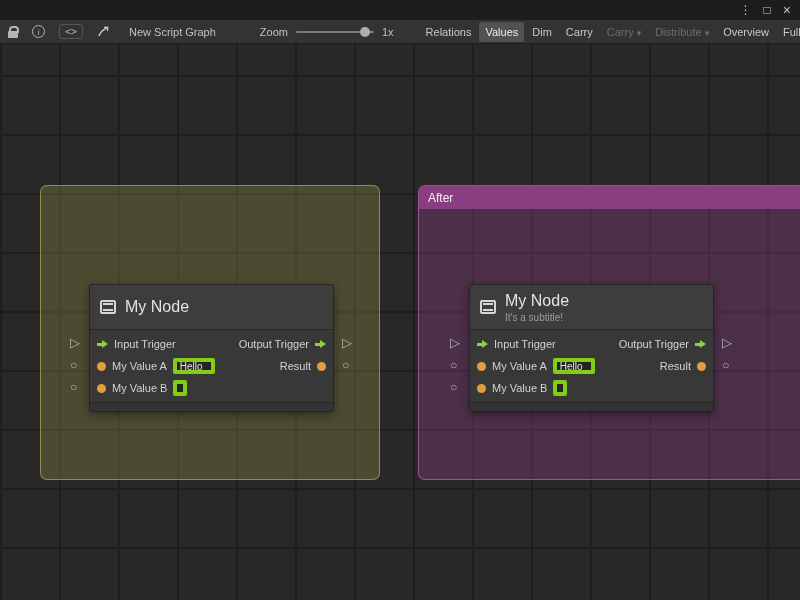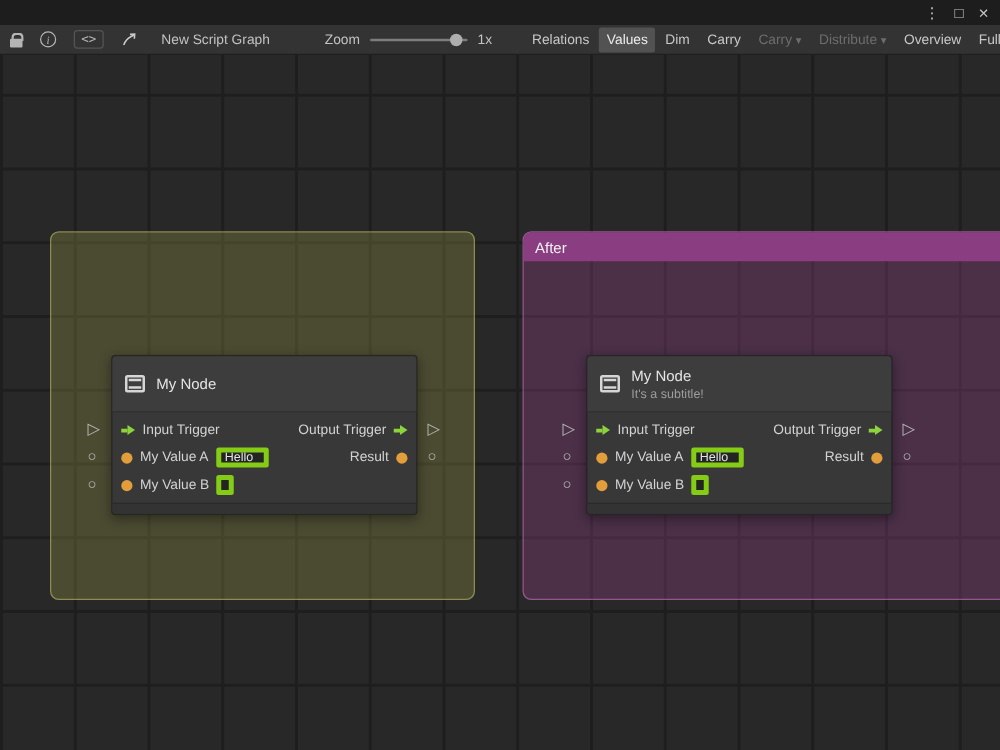--- a/index.html
+++ b/index.html
@@ -102,21 +102,21 @@
   .after  .node { left:50px; top:98px; }
   .node-header {
     min-height:45px; display:flex; align-items:center; gap:9px;
     padding:4px 10px; background:#3d3d3d; border-bottom:1px solid #2a2a2a;
     border-radius:3px 3px 0 0;
   }
   .node-icon { width:16px; height:14px; border:2px solid #d6d6d6; border-radius:2px; position:relative; flex:none; }
   .node-icon::before { content:""; position:absolute; left:1px; right:1px; top:1px; height:2px; background:#d6d6d6; }
   .node-icon::after  { content:""; position:absolute; left:1px; right:1px; bottom:1px; height:2px; background:#d6d6d6; }
   .node-titles { display:flex; flex-direction:column; justify-content:center; }
-  .node-title { font-size:12px; color:#e4e4e4; }
+  .node-title { font-size:16px; color:#e4e4e4; }
   .node-subtitle { font-size:10px; color:#9d9d9d; margin-top:2px; }
   .node-rows { padding:3px 0 0 0; }
   .port-row { height:22px; display:flex; align-items:center; justify-content:space-between; padding:0 7px; font-size:11px; color:#d2d2d2; }
   .pgroup { display:flex; align-items:center; gap:6px; }
   .dot { width:9px; height:9px; border-radius:50%; background:#e39e3c; flex:none; }
   .flow-arrow { display:flex; align-items:center; flex:none; }
   .flow-arrow .bar { width:5px; height:3px; background:#8dd33c; }
   .flow-arrow .tri { width:0; height:0; border-left:6px solid #8dd33c; border-top:4px solid transparent; border-bottom:4px solid transparent; }
   .value-field {
     width:42px; height:16px; background:#242424; border:4px solid #84cc16;

